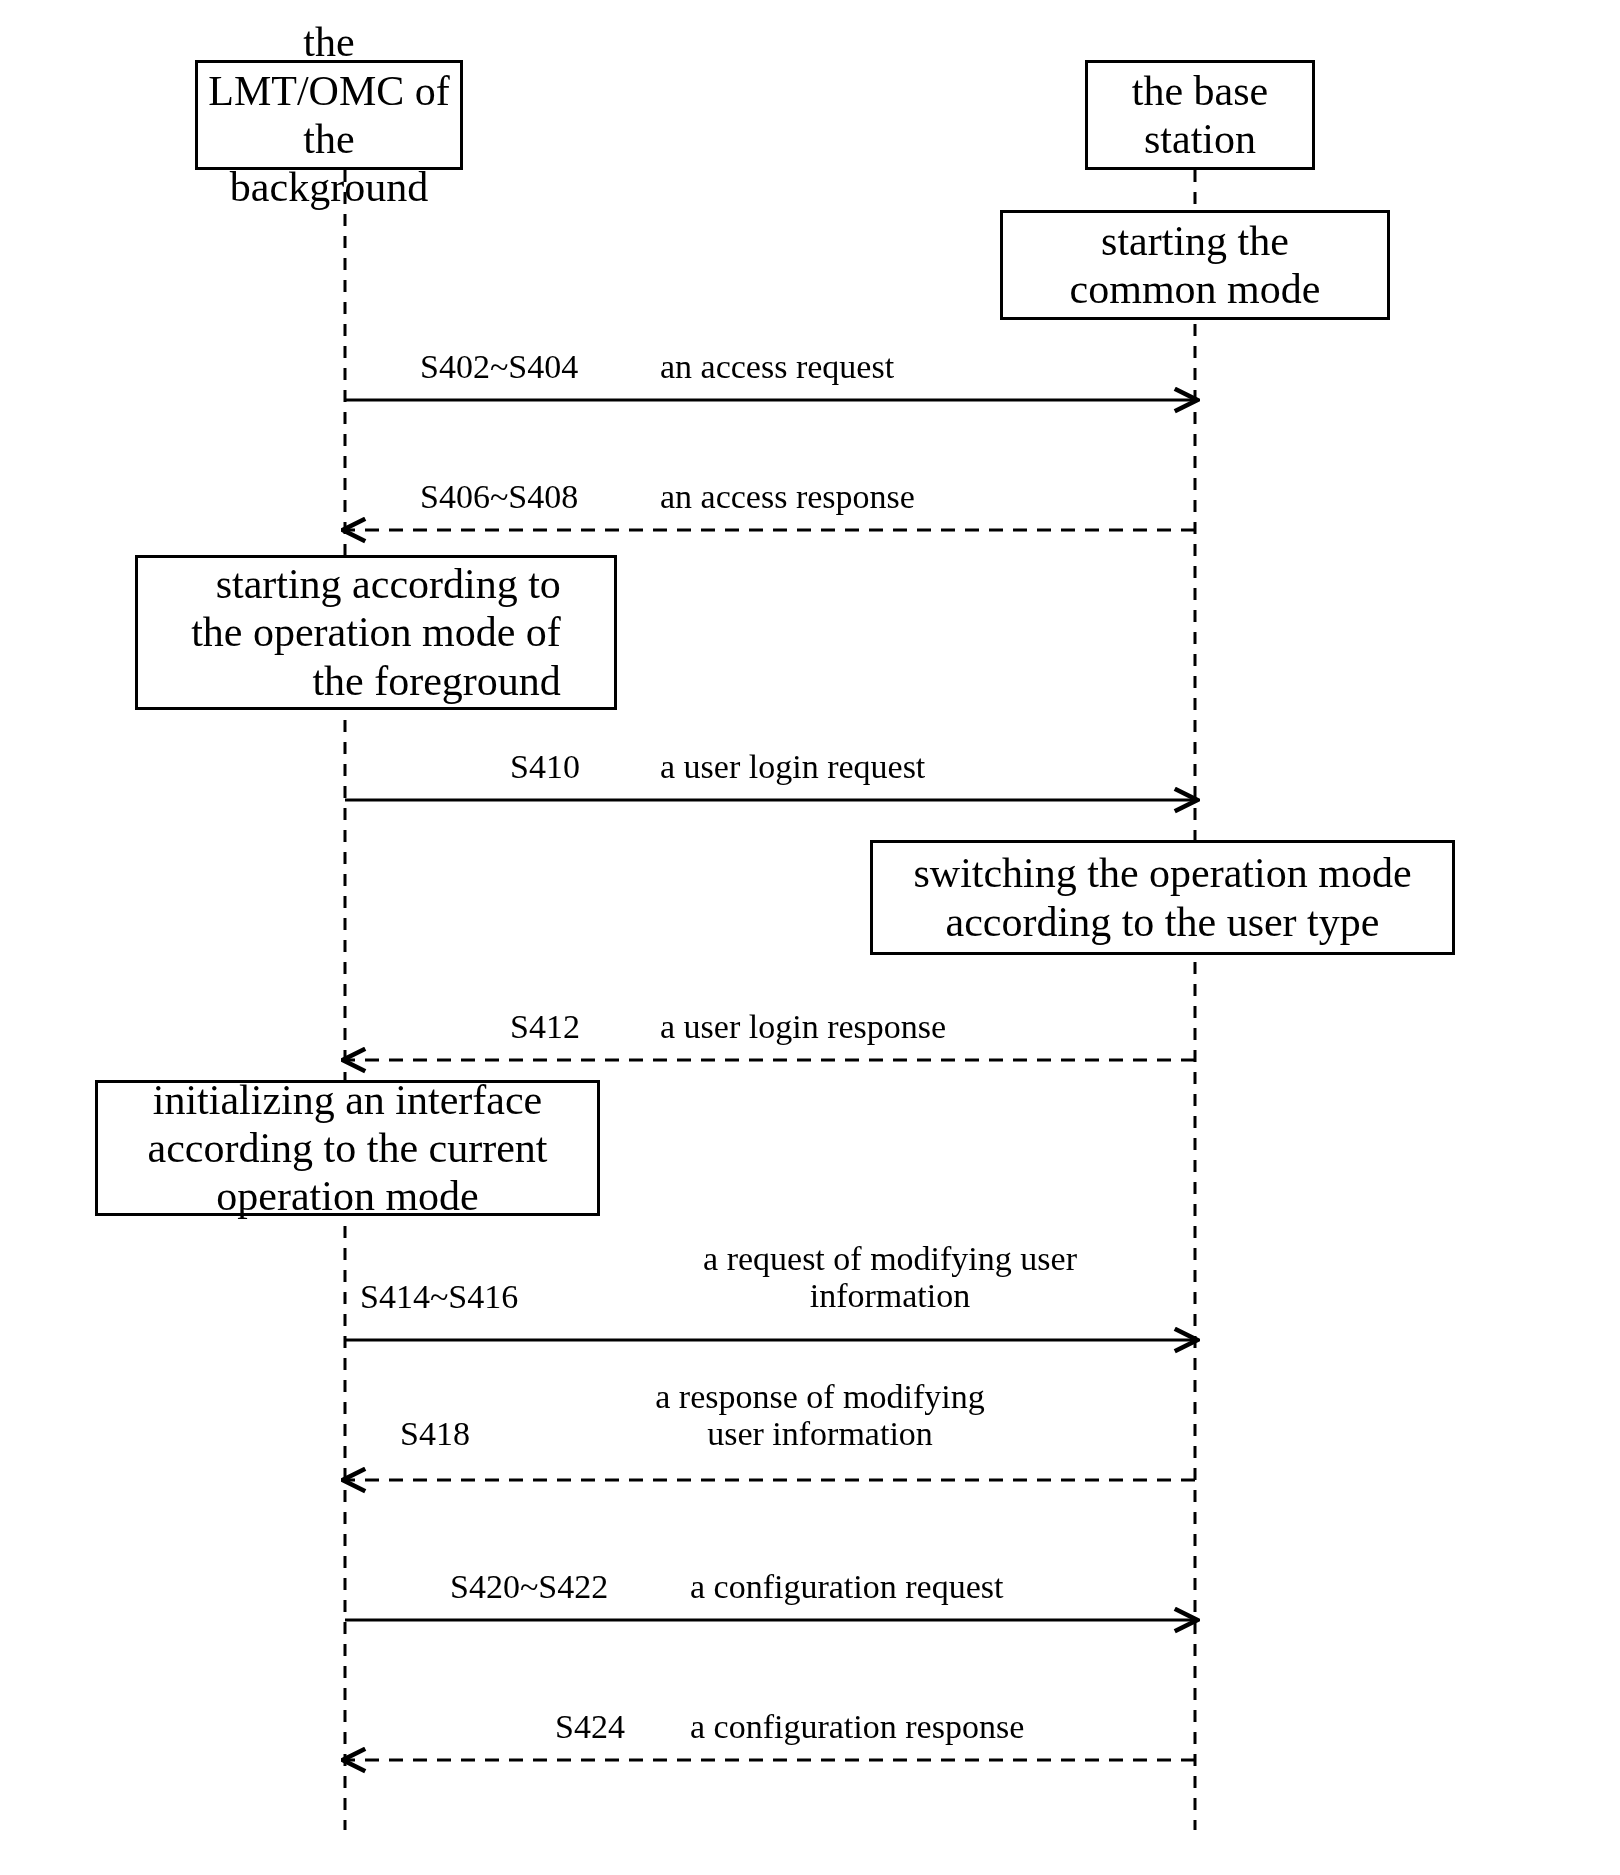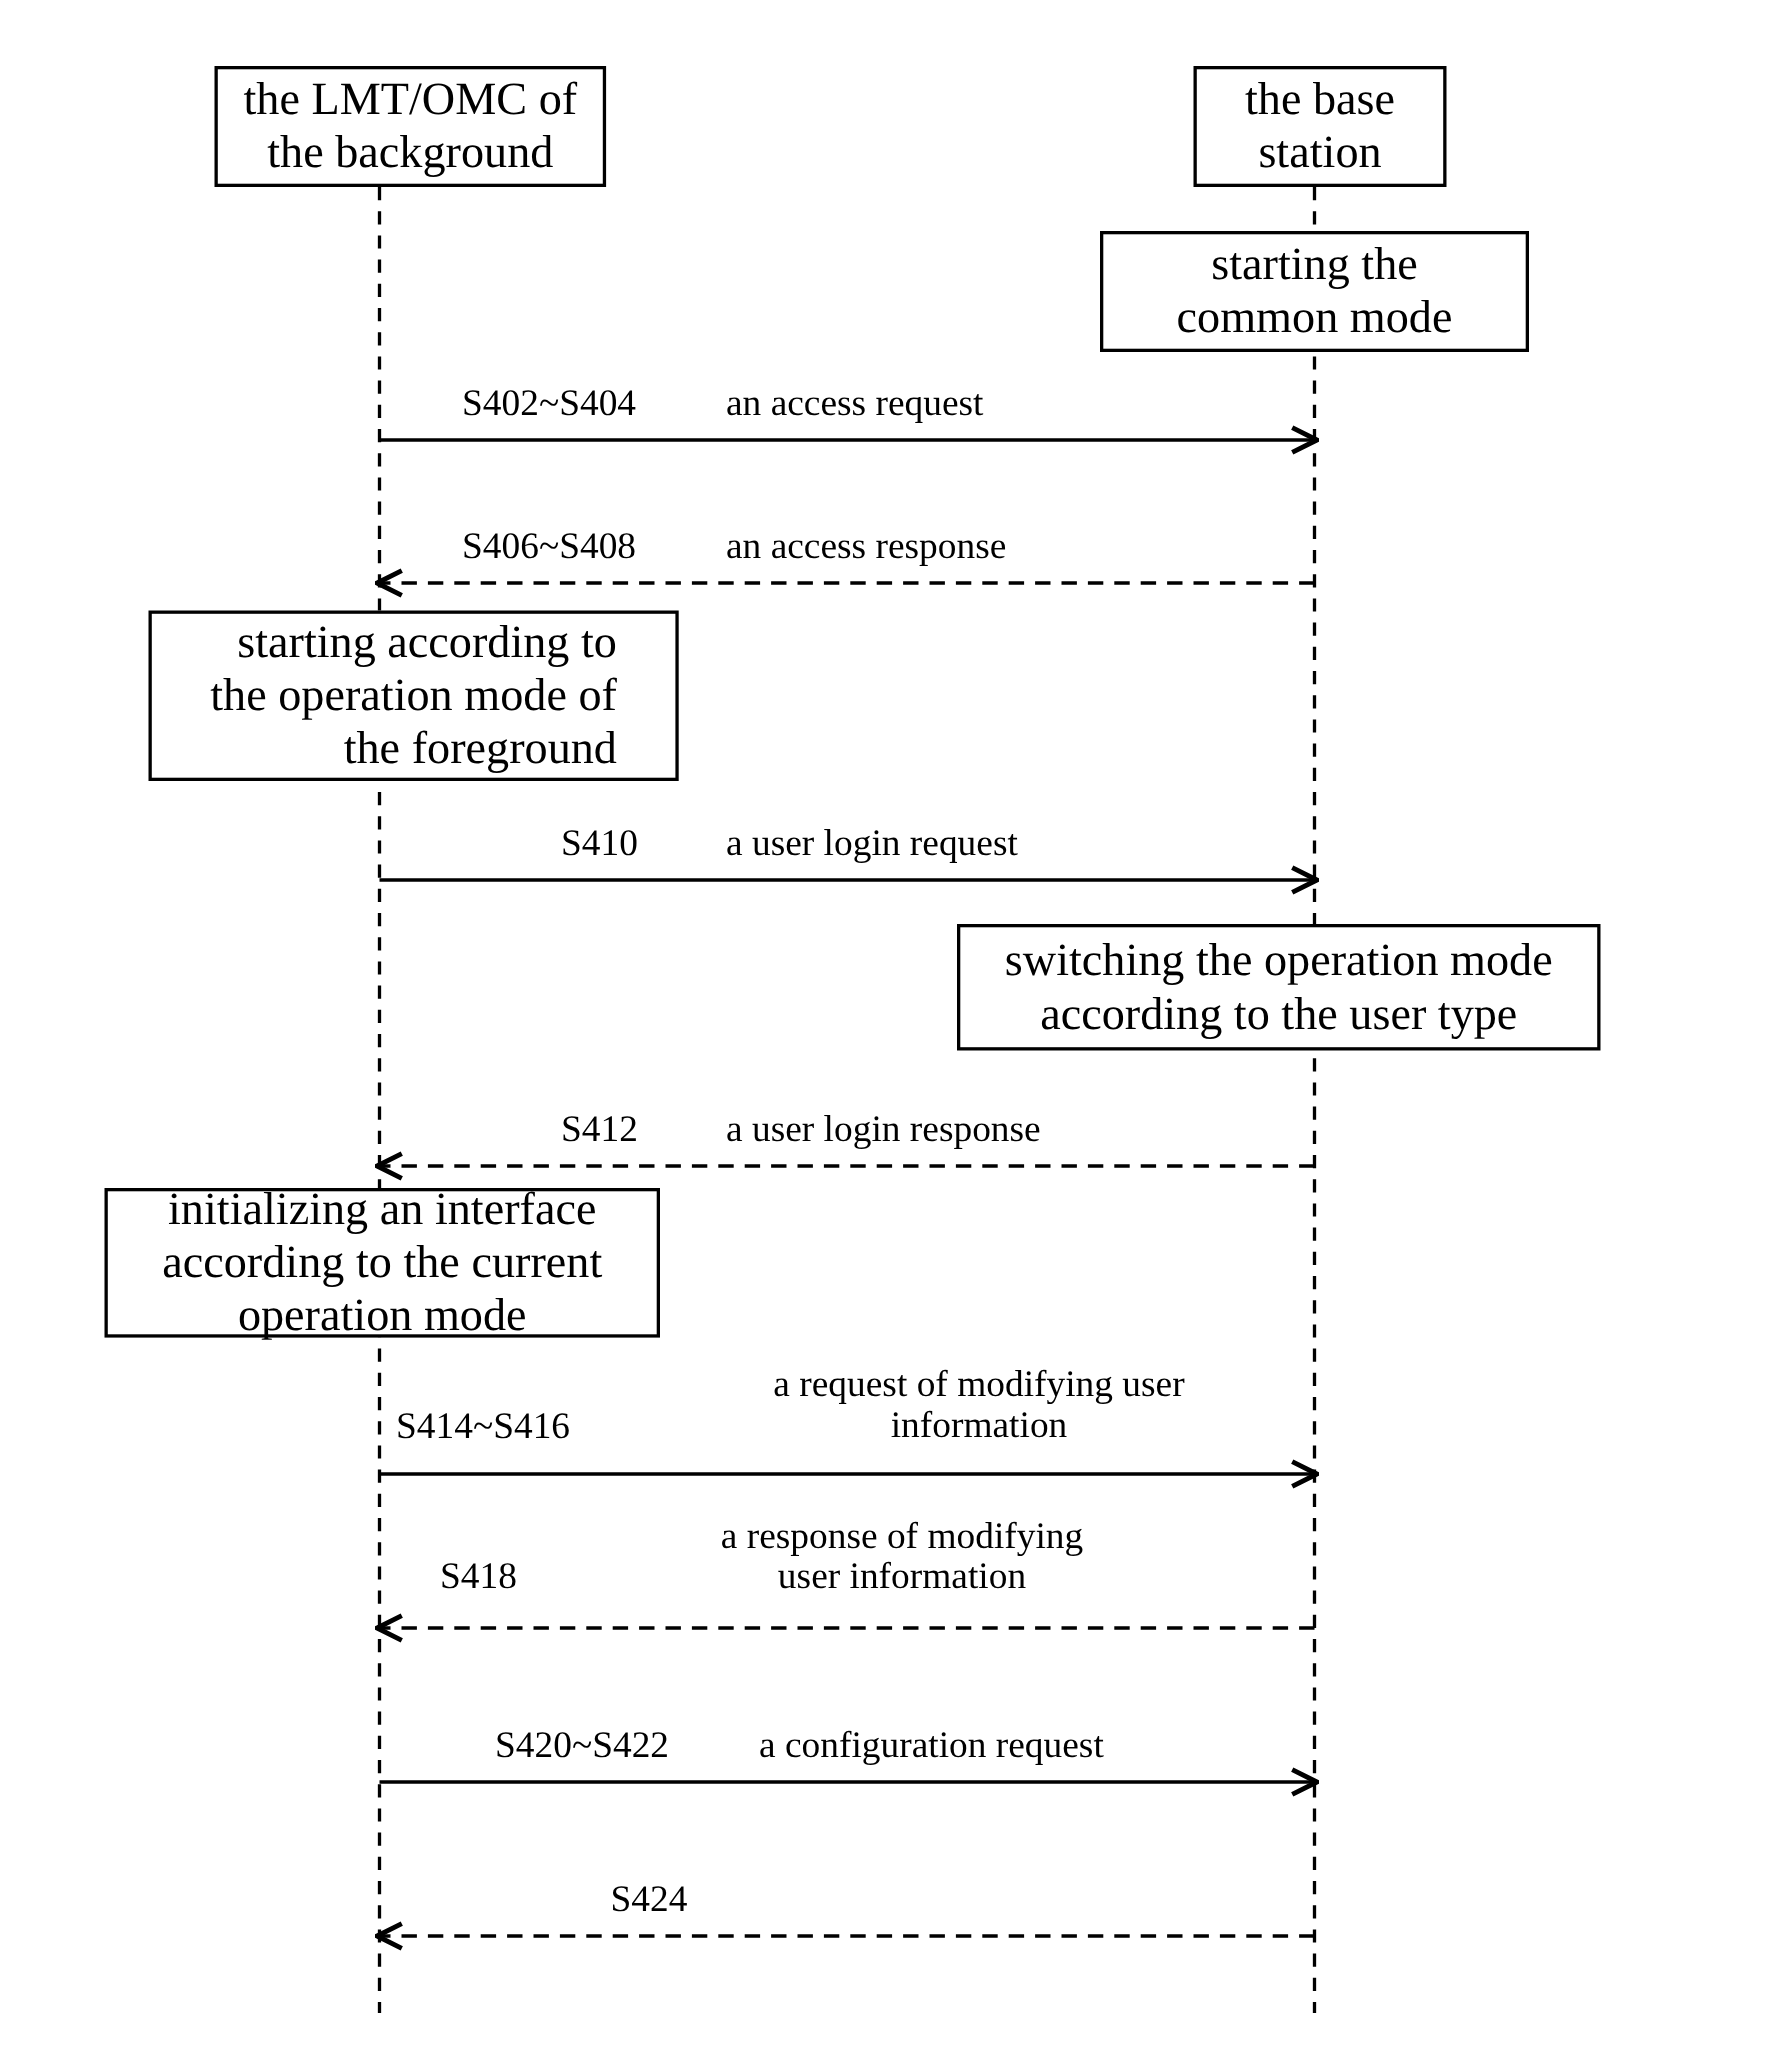--- a/index.html
+++ b/index.html
@@ -71,21 +71,21 @@
 
     <line x1="345" y1="1340" x2="1195" y2="1340" stroke="#000" stroke-width="3" marker-end="url(#arrow)"></line>
 
     <line x1="1195" y1="1480" x2="345" y2="1480" stroke="#000" stroke-width="3" stroke-dasharray="14 10" marker-end="url(#arrow)"></line>
 
     <line x1="345" y1="1620" x2="1195" y2="1620" stroke="#000" stroke-width="3" marker-end="url(#arrow)"></line>
 
     <line x1="1195" y1="1760" x2="345" y2="1760" stroke="#000" stroke-width="3" stroke-dasharray="14 10" marker-end="url(#arrow)"></line>
   </svg>
 
-  <div class="box" style="left:195px; top:60px; width:356px; height:110px;">the LMT/OMC of<br>the background</div>
+  <div class="box" style="left:195px; top:60px; width:268px; height:110px;">the LMT/OMC of<br>the background</div>
 
   <div class="box" style="left:1085px; top:60px; width:230px; height:110px;">the base<br>station</div>
 
   <div class="box" style="left:1000px; top:210px; width:390px; height:110px;">starting the<br>common mode</div>
 
   <div class="label step" style="left:420px; top:348px;">S402~S404</div>
   <div class="label" style="left:660px; top:348px;">an access request</div>
 
   <div class="label step" style="left:420px; top:478px;">S406~S408</div>
   <div class="label" style="left:660px; top:478px;">an access response</div>
@@ -105,14 +105,15 @@
   <div class="label step" style="left:360px; top:1278px;">S414~S416</div>
   <div class="label multi" style="left:620px; top:1240px; width:540px;">a request of modifying user<br>information</div>
 
   <div class="label step" style="left:400px; top:1415px;">S418</div>
   <div class="label multi" style="left:580px; top:1378px; width:480px;">a response of modifying<br>user information</div>
 
   <div class="label step" style="left:450px; top:1568px;">S420~S422</div>
   <div class="label" style="left:690px; top:1568px;">a configuration request</div>
 
   <div class="label step" style="left:555px; top:1708px;">S424</div>
+  <div class="label" style="left:690px; top:1708px;">a configuration response</div>
 
 </div>
 
 </body></html>

